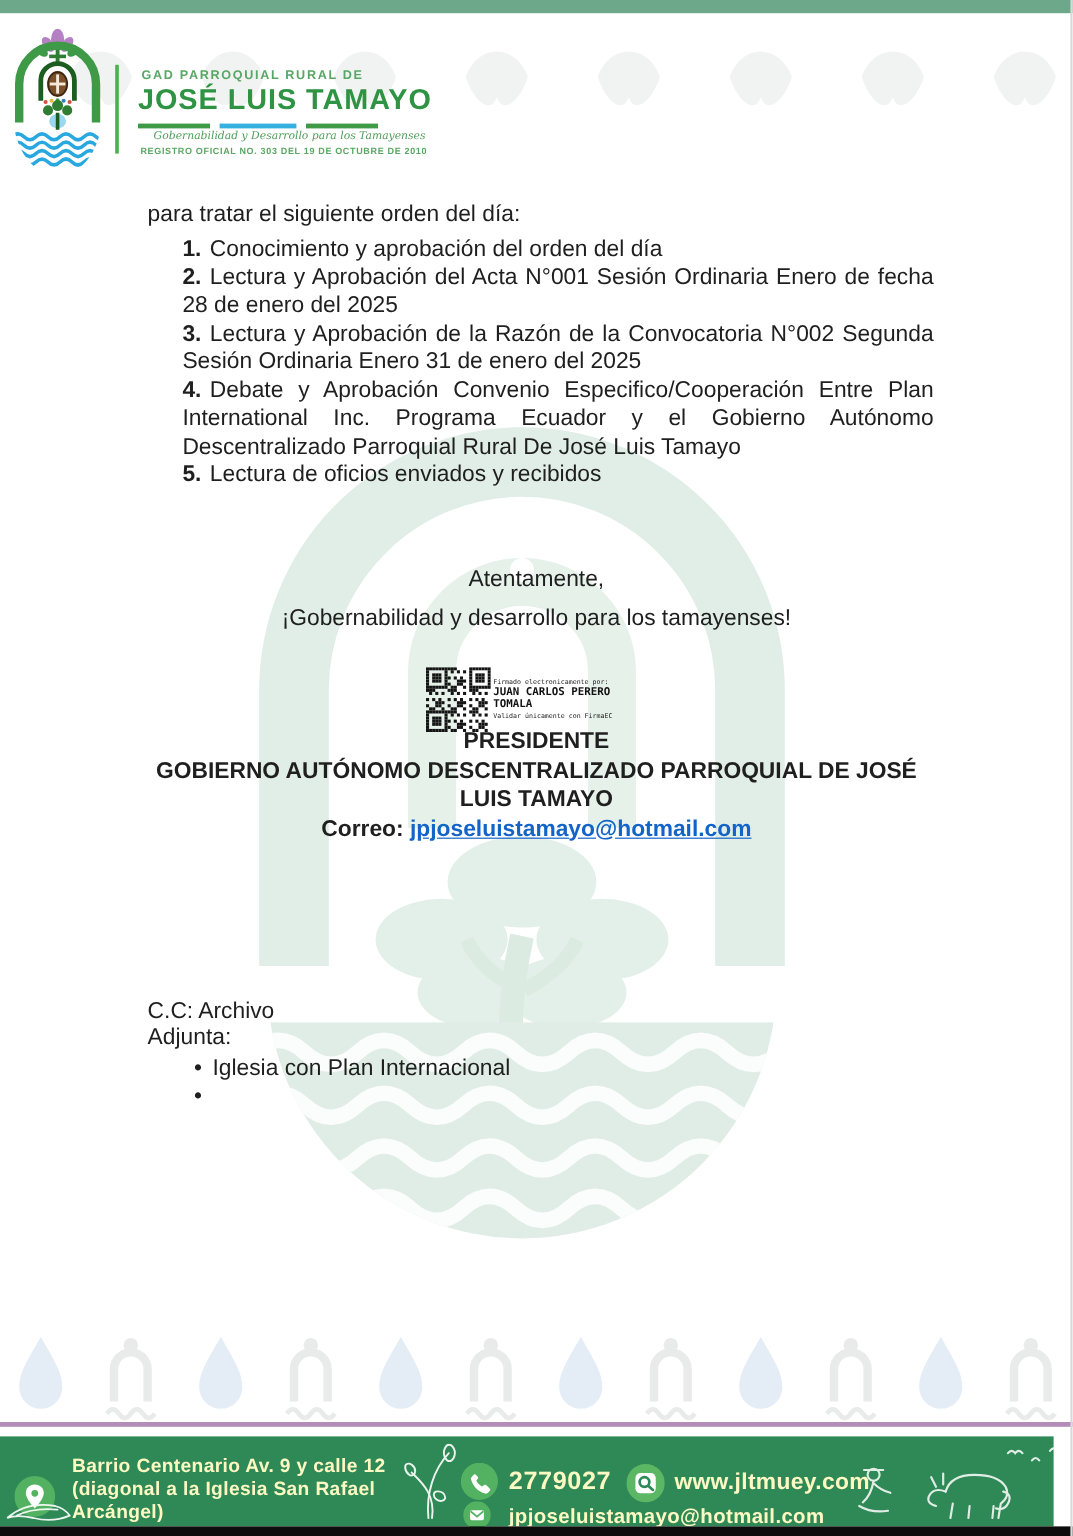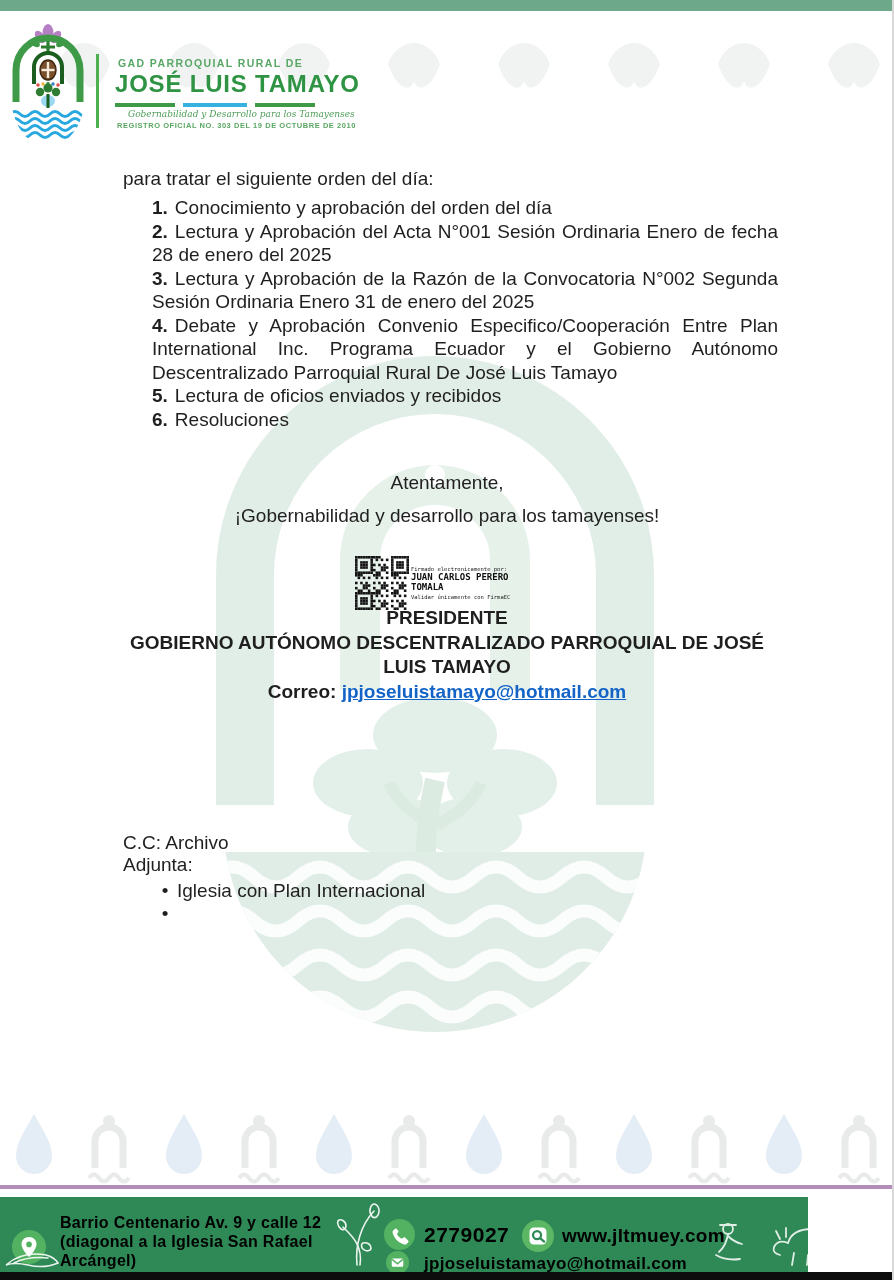--- a/index.html
+++ b/index.html
@@ -44,21 +44,21 @@
   .sig .bold{font-weight:700;}
   .sig .org{max-width:655px;margin:0 auto;font-weight:700;}
   .sig a{color:#1464c8;font-weight:600;text-decoration:underline;}
   
   .ccblock{position:absolute;left:123px;top:832px;font-size:19px;line-height:22px;z-index:2;}
   .cc-items{margin-top:3px;}
   .cc-row{display:flex;line-height:23px;}
   .cc-bullet{width:24px;margin-left:30px;text-align:center;}
   
   .purple-line{position:absolute;left:0;top:1185px;width:894px;height:4px;background:#b48cba;z-index:3;}
-  .footer{position:absolute;left:0;top:1197px;width:808px;height:75px;background:#2e8956;z-index:3;color:#000000;}
+  .footer{position:absolute;left:0;top:1197px;width:878px;height:75px;background:#2e8956;z-index:3;color:#fef9c3;}
   .black-strip{position:absolute;left:0;top:1272px;width:894px;height:8px;background:#0d0d0d;z-index:3;}
   .pin-icon{position:absolute;left:12px;top:33px;width:34px;height:34px;}
   .address{position:absolute;left:60px;top:16px;width:300px;font-size:16px;font-weight:700;letter-spacing:.3px;line-height:19px;}
   .flower-art{position:absolute;left:333px;top:6px;width:54px;height:64px;opacity:.9;}
   .phone-icon{position:absolute;left:384px;top:22px;width:31px;height:31px;}
   .phone-text{position:absolute;left:424px;top:26px;font-size:21px;font-weight:700;letter-spacing:.5px;}
   .web-icon{position:absolute;left:522px;top:23px;width:32px;height:32px;}
   .web-text{position:absolute;left:562px;top:28px;font-size:19px;font-weight:700;letter-spacing:.3px;}
   .mail-icon{position:absolute;left:386px;top:54px;width:23px;height:23px;}
   .mail-text{position:absolute;left:424px;top:57px;font-size:17px;font-weight:600;letter-spacing:.3px;}
@@ -206,21 +206,20 @@
   <div class="registry">REGISTRO OFICIAL NO. 303 DEL 19 DE OCTUBRE DE 2010</div>
 
   <div class="intro">para tratar el siguiente orden del día:</div>
 
   <div class="agenda">
     <p class="agenda-item"><span class="num">1.</span><span>Conocimiento y aprobación del orden del día</span></p>
     <p class="agenda-item"><span class="num">2.</span><span>Lectura y Aprobación del Acta N°001 Sesión Ordinaria Enero de fecha 28 de enero del 2025</span></p>
     <p class="agenda-item"><span class="num">3.</span><span>Lectura y Aprobación de la Razón de la Convocatoria N°002 Segunda Sesión Ordinaria Enero 31 de enero del 2025</span></p>
     <p class="agenda-item"><span class="num">4.</span><span>Debate y Aprobación Convenio Especifico/Cooperación Entre Plan International Inc. Programa Ecuador y el Gobierno Autónomo Descentralizado Parroquial Rural De José Luis Tamayo</span></p>
     <p class="agenda-item"><span class="num">5.</span><span>Lectura de oficios enviados y recibidos</span></p>
-    <p class="agenda-item"><span class="num">6.</span><span>Resoluciones</span></p>
   </div>
 
   <div class="center-line closing">Atentamente,</div>
   <div class="center-line slogan">¡Gobernabilidad y desarrollo para los tamayenses!</div>
 
   <div class="stamp">
     <svg id="qr-svg" class="stamp-qr" viewBox="0 0 54 54" fill="#141414">
         <rect x="0.00" y="0.00" width="2.57" height="2.57"></rect>
         <rect x="2.57" y="0.00" width="2.57" height="2.57"></rect>
         <rect x="5.14" y="0.00" width="2.57" height="2.57"></rect>

